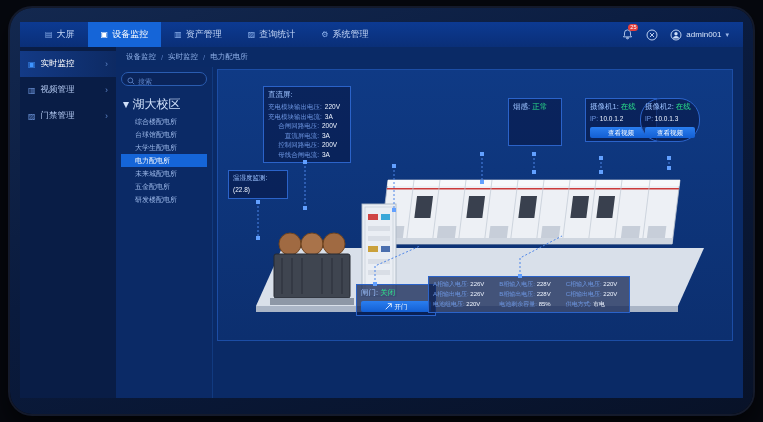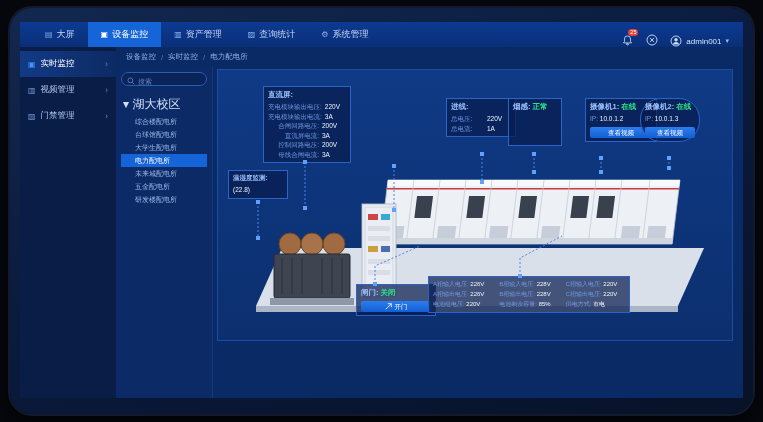--- a/index.html
+++ b/index.html
@@ -13,21 +13,21 @@
 
   
   .topbar { height:25px; flex:0 0 25px; background:linear-gradient(180deg,#0c3a92,#0a2f78);
     display:flex; align-items:stretch; }
   .nav-item { display:flex; align-items:center; gap:4px; padding:0 13px; color:#c3d6f7;
     font-size:9px; cursor:pointer; }
   .nav-item .glyph { font-size:8px; color:#8fb4ef; }
   .nav-item.active { background:#1565d8; color:#fff; }
   .nav-item.active .glyph { color:#fff; }
   .nav-item:first-child { margin-left:12px; }
-  .topbar-right { margin-left:auto; display:flex; align-items:flex-end; gap:11px; padding-right:14px; }
+  .topbar-right { margin-left:auto; display:flex; align-items:center; gap:11px; padding-right:14px; }
   .icon-btn { position:relative; width:14px; height:14px; display:flex; align-items:center; justify-content:center; cursor:pointer; }
   .badge { position:absolute; top:-4px; left:8px; background:#e6403c; color:#fff; font-size:5.5px;
     line-height:7px; padding:0 2px; border-radius:4px; }
   .user { display:flex; align-items:center; gap:4px; color:#d7e4fa; font-size:8px; cursor:pointer; }
   .caret { font-size:7px; color:#9db8e8; }
 
   
   .appbody { flex:1; display:flex; min-height:0; }
   .sidebar { width:96px; flex:0 0 96px; background:#091d46; padding-top:4px; }
   .side-item { display:flex; align-items:center; gap:5px; height:26px; padding:0 8px;
@@ -56,21 +56,21 @@
     white-space:nowrap; overflow:hidden; }
   .tree-item.selected { background:#1565d8; color:#fff; }
 
   
   .mainwrap { flex:1; min-width:0; padding:2px 10px 0 4px; }
   .main { position:relative; width:100%; height:272px;
     background:linear-gradient(180deg,#0f3a85,#0c2f6f); border:1px solid #1c4da5; overflow:hidden; }
 
   .panel { position:absolute; background:rgba(8,28,78,.72); border:1px solid #2b63c9;
     padding:3px 4px; z-index:2; }
-  .p-title { color:#9cc2ff; font-size:7.5px; font-weight:bold; margin-bottom:2px; white-space:nowrap; }
+  .p-title { color:#9cc2ff; font-size:7.5px; font-weight:normal; margin-bottom:2px; white-space:nowrap; }
   .p-row { display:flex; font-size:6.5px; line-height:9.5px; white-space:nowrap; }
   .p-row .lbl { flex:1; text-align:right; color:#6d96e2; }
   .p-row .val { width:24px; text-align:left; margin-left:3px; color:#eef4ff; }
   .status-green { color:#2be28a;text-align:right; }
   .btn { display:flex; align-items:center; justify-content:center; gap:3px; margin-top:3px;
     background:linear-gradient(180deg,#2a7ef0,#135fd3); color:#fff; font-size:6.5px;
     line-height:11px; border-radius:2px; cursor:pointer; }
   .ip-row { font-size:6.5px; line-height:10px; white-space:nowrap; }
   .ip-row .lbl { color:#6d96e2; } .ip-row .val { color:#eef4ff; }
 
@@ -311,31 +311,20 @@
                     <span class="lbl">控制回路电压:</span>
                     <span class="val">200V</span>
                   </div>
             <div class="p-row">
                     <span class="lbl">母线合闸电流:</span>
                     <span class="val">3A</span>
                   </div>
           </div>
 
 
-          <div class="panel" style="left:228px;top:28px;width:70px;">
-            <div class="p-title">进线:</div>
-            <div class="p-row">
-                    <span class="lbl" style="text-align:left">总电压:</span>
-                    <span class="val">220V</span>
-                  </div>
-            <div class="p-row">
-                    <span class="lbl" style="text-align:left">总电流:</span>
-                    <span class="val">1A</span>
-                  </div>
-          </div>
 
           <div class="panel" style="left:290px;top:28px;width:54px;height:48px;">
             <div class="p-title"><span>烟感:</span> <span class="status-green">正常</span></div>
           </div>
 
           <div class="panel" style="left:354px;top:28px;width:72px;margin-left:13px;">
             <div class="p-title"><span>摄像机1:</span> <span class="status-green">在线</span></div>
             <div class="ip-row"><span class="lbl">IP:</span> <span class="val">10.0.1.2</span></div>
             <div class="btn">查看视频</div>
           </div>

